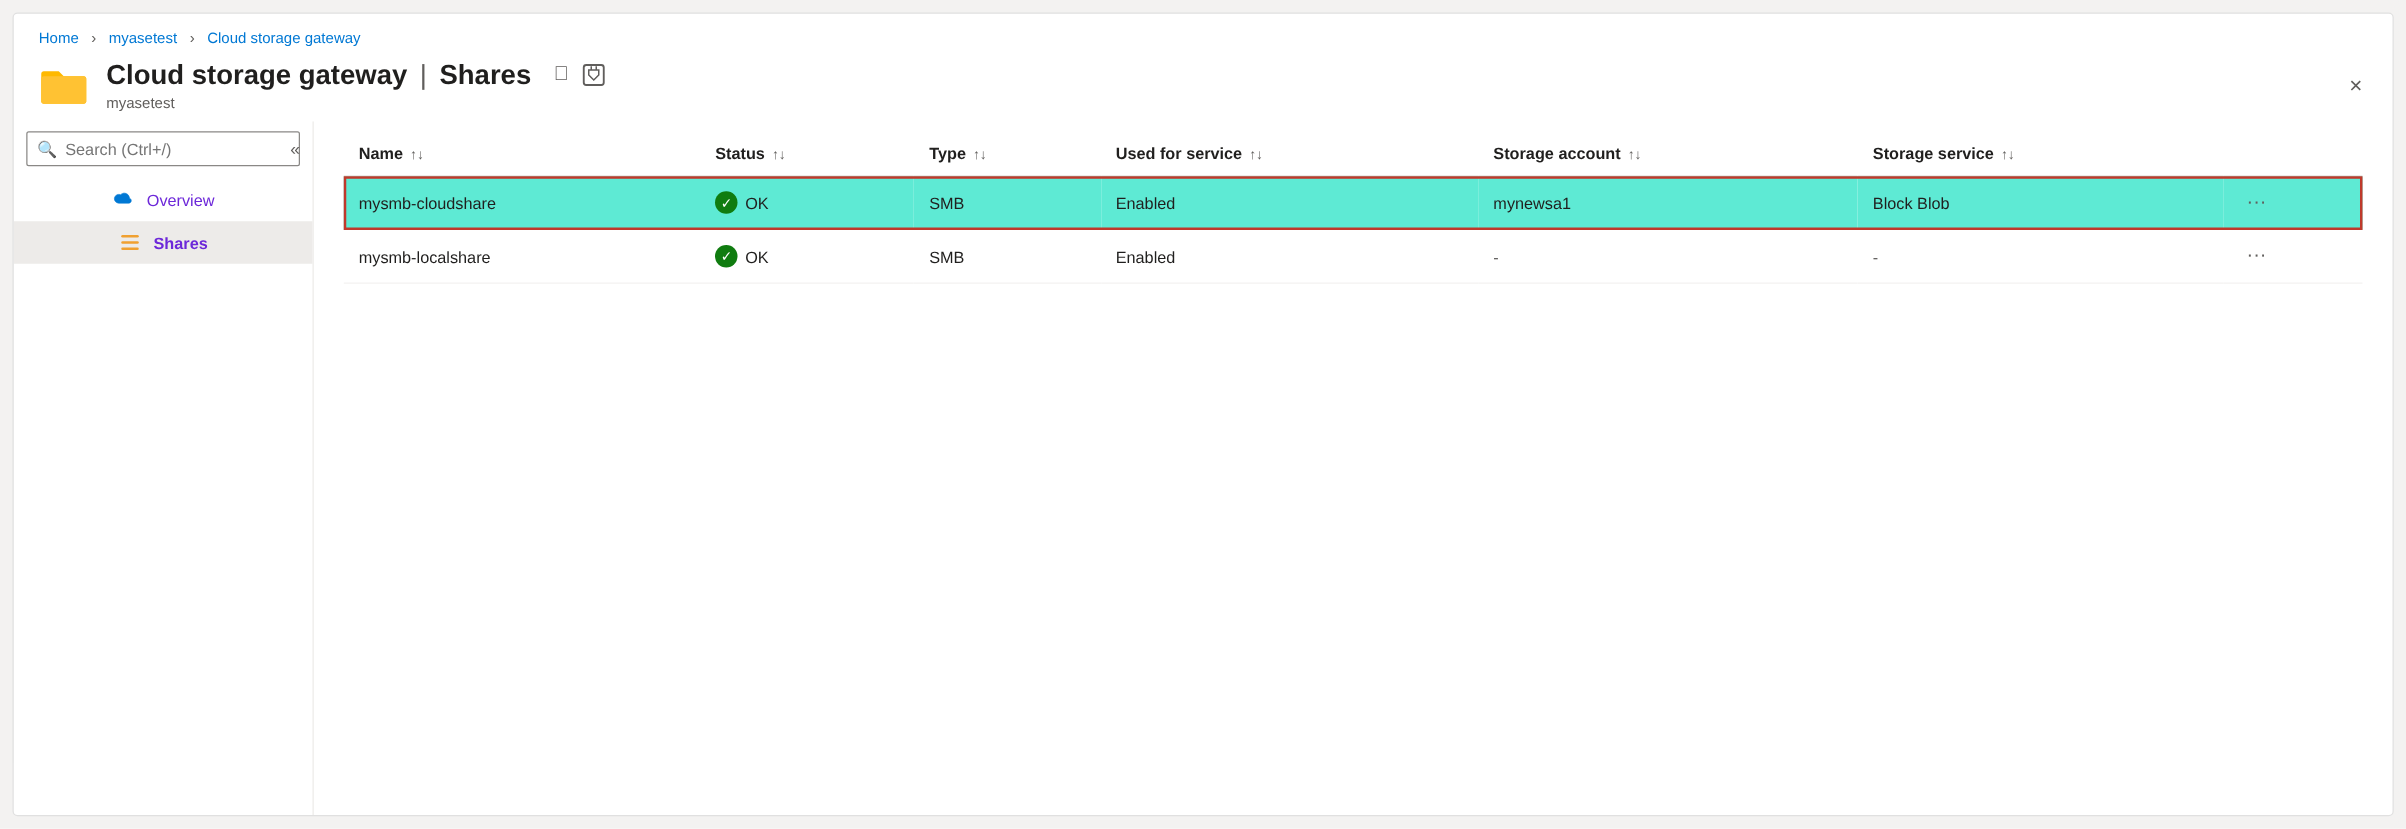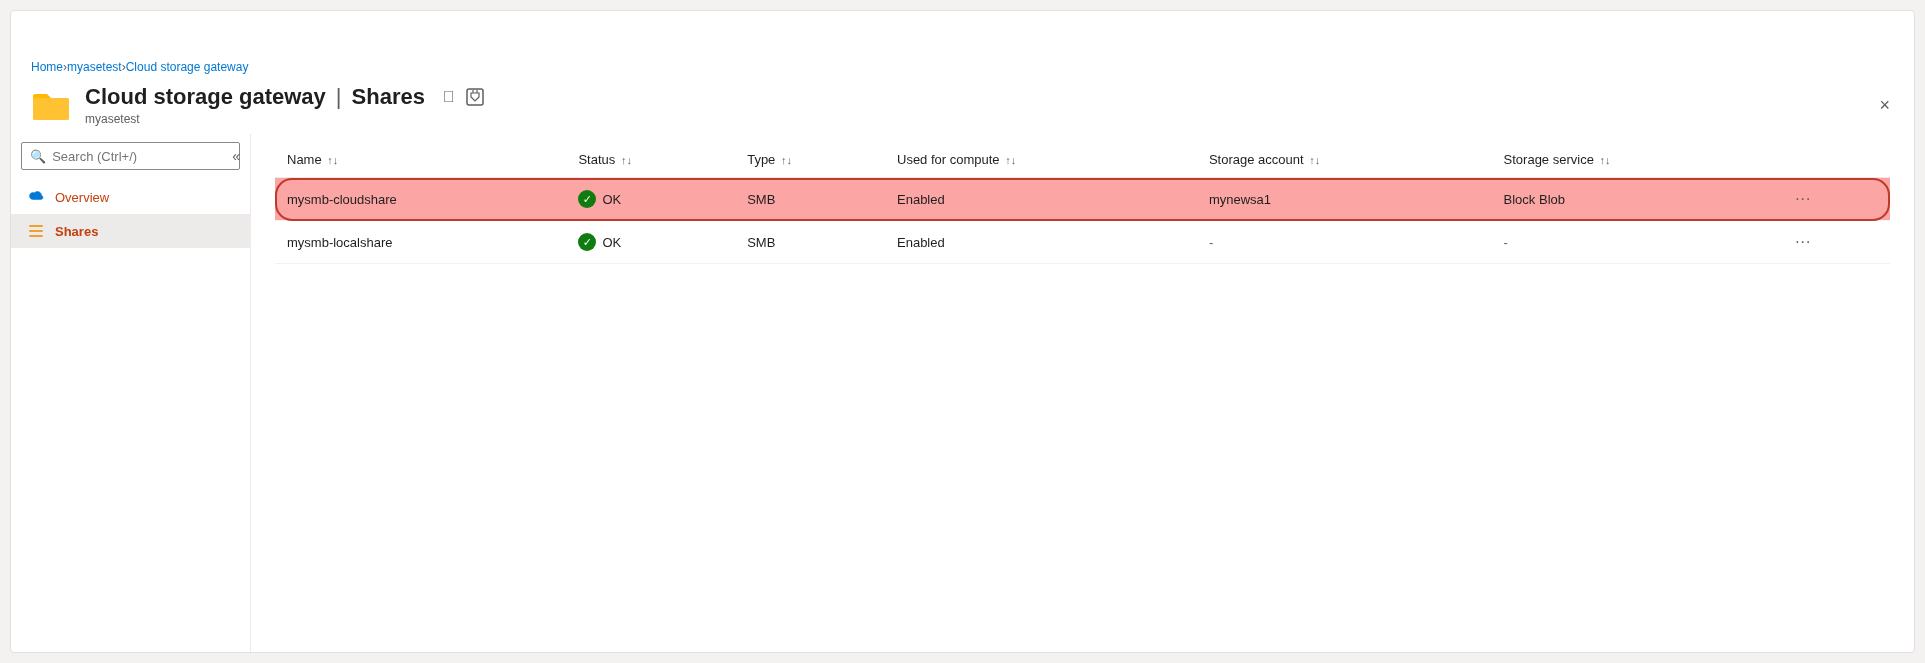--- a/index.html
+++ b/index.html
@@ -22,25 +22,24 @@
       overflow: hidden;
     }
     
     .header {
       padding: 12px 20px 0 20px;
       border-bottom: none;
     }
     .breadcrumb {
       display: flex;
       align-items: center;
-      gap: 0;
+      gap: 10px;
       font-size: 12px;
       color: #0078d4;
       margin-bottom: 10px;
-      margin-top: 37px;
     }
     .breadcrumb span.sep {
       color: #605e5c;
     }
     .breadcrumb a {
       color: #0078d4;
       text-decoration: none;
       cursor: pointer;
     }
     .title-row {
@@ -147,21 +146,22 @@
       font-size: 14px;
       margin-left: 4px;
     }
     .nav-item {
       display: flex;
       align-items: center;
       padding: 8px 16px;
       cursor: pointer;
       gap: 10px;
       font-size: 13px;
-      color: #c2410c;
+      color: #6d28d9;
+      justify-content: center;
     }
     .nav-item.active { background: #edebe9; font-weight: 600; }
     .nav-icon { width: 18px; height: 18px; display: flex; align-items: center; justify-content: center; }
     
     .content {
       flex: 1;
       padding: 0 24px 24px 24px;
       overflow: auto;
     }
     .toolbar {
@@ -186,35 +186,34 @@
     .toolbar-sep { width: 1px; height: 20px; background: #edebe9; margin: 0 4px; }
     
     .table-wrap { margin-top: 8px; }
     table {
       width: 100%;
       border-collapse: collapse;
     }
     thead th {
       text-align: left;
       font-size: 13px;
-      font-weight: 400;
+      font-weight: 700;
       color: #201f1e;
       padding: 10px 12px;
       border-bottom: 1px solid #edebe9;
       white-space: nowrap;
     }
     .sort-icon { font-size: 11px; color: #605e5c; margin-left: 2px; }
     tbody tr {
       border-bottom: 1px solid #f3f2f1;
     }
     tbody tr.selected-row {
       outline: 2px solid #c0392b;
       outline-offset: -2px;
-      background: #fca5a5;
-      border-radius: 17px;
+      background: #5eead4;
     }
     tbody td {
       padding: 10px 12px;
       font-size: 13px;
       color: #201f1e;
     }
     .status-ok {
       display: flex;
       align-items: center;
       gap: 6px;
@@ -327,21 +326,21 @@
               </th>
               <th>
                 <span>Status</span>
                 <span class="sort-icon">↑↓</span>
               </th>
               <th>
                 <span>Type</span>
                 <span class="sort-icon">↑↓</span>
               </th>
               <th>
-                <span>Used for compute</span>
+                <span>Used for service</span>
                 <span class="sort-icon">↑↓</span>
               </th>
               <th>
                 <span>Storage account</span>
                 <span class="sort-icon">↑↓</span>
               </th>
               <th>
                 <span>Storage service</span>
                 <span class="sort-icon">↑↓</span>
               </th>

